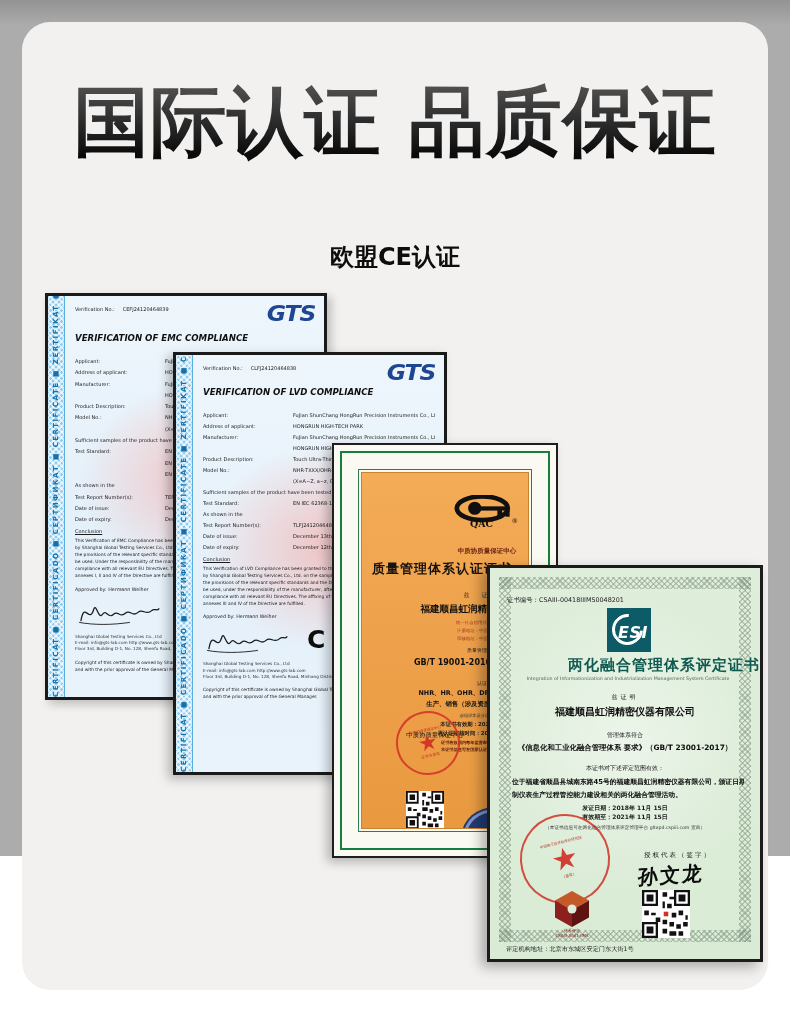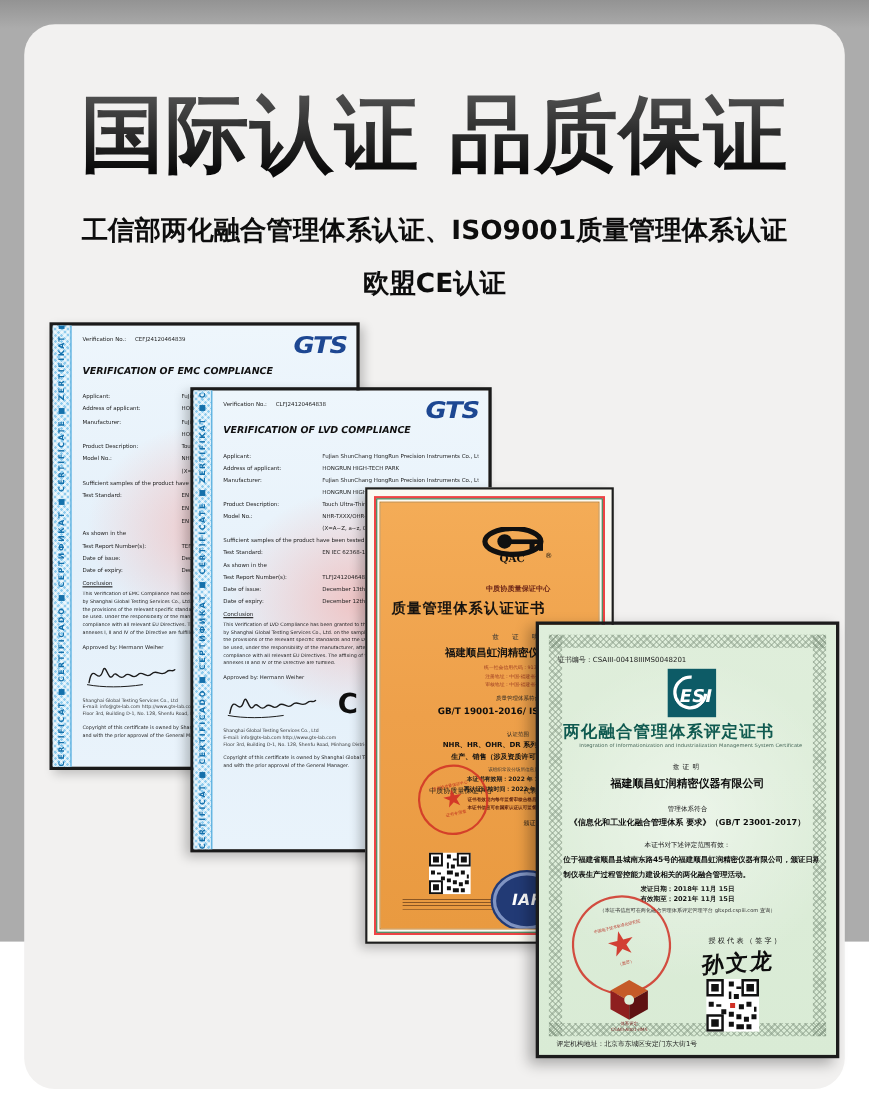--- a/index.html
+++ b/index.html
@@ -58,21 +58,21 @@
   .ce{font-size:25px;font-weight:bold;letter-spacing:7px;color:#0e0e0e;}
   .gts-footer{margin-top:6px;font-size:4.2px;line-height:6.2px;color:#333;}
   .gts-footer div{white-space:nowrap;overflow:hidden;}
   .gts-copy{margin-top:6px;font-size:4.4px;line-height:7px;color:#222;}
   .gts-copy div{white-space:nowrap;overflow:hidden;}
 
   
   .cert-qms{position:absolute;left:332px;top:443px;width:226px;height:415px;z-index:5;
     border:2px solid #1e1e1e;background:#fbfaf2;padding:6px;box-sizing:border-box;
     box-shadow:-5px 4px 10px rgba(0,0,0,.26);}
-  .qms-frame{border:2px solid #ef4444;padding:0;height:100%;box-sizing:border-box;}
+  .qms-frame{border:2px solid #15803d;padding:16px;height:100%;box-sizing:border-box;}
   .qms-frame-inner{border:1px solid #2f7d4e;height:100%;box-sizing:border-box;padding:2px;}
   .qms-paper{position:relative;height:100%;box-sizing:border-box;border:1px solid #c9822d;
     background:linear-gradient(180deg,#f4ac57 0%,#eea04a 50%,#e99a40 100%);overflow:hidden;}
   .qms-paper .abs{position:absolute;}
   .qac-logo{left:92px;top:22px;width:66px;}
   .qms-issuer-top{left:45px;top:74px;width:160px;text-align:center;font-size:6.5px;
     font-weight:bold;color:#6b2417;}
   .qms-title{left:10px;top:87px;width:230px;text-align:left;font-size:13px;
     font-weight:900;letter-spacing:1px;color:#161310;font-family:"DejaVu Serif","Liberation Serif",serif;}
   .qms-attest{left:45px;top:118px;width:160px;text-align:center;font-size:6px;letter-spacing:5px;color:#333;}
@@ -118,22 +118,22 @@
       repeating-linear-gradient(-45deg, rgba(112,132,112,.5) 0 1.5px, transparent 1.5px 4px);}
   .gb-top{left:9px;right:9px;top:9px;height:12px;}
   .gb-bottom{left:9px;right:9px;top:362px;height:12px;}
   .gb-left{left:9px;top:9px;width:12px;height:365px;}
   .gb-right{right:9px;top:9px;width:12px;height:365px;}
   .iims-no{left:17px;top:28px;font-size:6.4px;color:#222;}
   .cesi{left:117px;top:40px;width:44px;height:44px;background:#0d5b66;}
   .cesi-ring{position:absolute;left:5px;top:6px;width:25px;height:25px;border:3.5px solid #fff;
     border-radius:50%;border-right-color:transparent;transform:rotate(-40deg);}
   .cesi-text{position:absolute;left:11px;top:15px;font-size:16px;font-weight:900;color:#fff;letter-spacing:.5px;font-style:italic;}
-  .iims-title{left:0;top:88px;width:100%;text-align:left;font-size:15px;font-weight:900;
-    letter-spacing:1px;color:#0f5a50;padding-left:22px;}
+  .iims-title{left:0;top:88px;width:100%;text-align:right;font-size:15px;font-weight:900;
+    letter-spacing:1px;color:#0f5a50;}
   .iims-sub-en{left:6px;top:108px;width:264px;text-align:center;font-size:4.7px;color:#47685a;
     white-space:nowrap;overflow:hidden;}
   .iims-attest{left:0;top:125px;width:100%;text-align:center;font-size:6px;letter-spacing:3px;color:#222;}
   .iims-company{left:0;top:137px;width:100%;text-align:center;font-size:10px;font-weight:900;color:#0c0c0c;}
   .iims-conform{left:0;top:163px;width:100%;text-align:center;font-size:6px;color:#222;}
   .iims-standard{left:0;top:175px;width:100%;text-align:center;font-size:7.4px;font-weight:900;color:#0e0e0e;}
   .iims-scope-intro{left:0;top:196px;width:100%;text-align:center;font-size:6px;color:#222;}
   .iims-scope{left:22px;width:232px;font-size:6.8px;font-weight:900;color:#0d0d0d;white-space:nowrap;overflow:hidden;}
   .iims-date{left:0;width:100%;text-align:center;font-size:6px;font-weight:bold;color:#1a1a1a;}
   .iims-query{left:0;top:256px;width:100%;text-align:center;font-size:4.7px;color:#333;}
@@ -147,21 +147,20 @@
   .iims-qr{left:152px;top:322px;width:48px;height:48px;}
   .iims-addr{left:16px;top:377px;font-size:6.2px;color:#222;}
 </style>
 </head>
 <body>
 
 <div class="stage">
   <div class="card"></div>
 
   <div class="page-title">国际认证 品质保证</div>
-  <div class="page-sub1">工信部两化融合管理体系认证、ISO9001质量管理体系认证</div>
   <div class="page-sub2">欧盟CE认证</div>
 
   <div class="gts-cert cert-emc">
     <div class="gts-band">
       <span class="band-text">CERTIFICAT ■ CERTIFICADO ■ СЕРТИФИКАТ ■ CERTIFICATE ■ ZERTIFIKAT ■ CERTIFICAT ■ CERTIFICADO ■ СЕРТИФИКАТ ■ CERTIFICATE ■ ZERTIFIKAT</span>
     </div>
     <div class="gts-body">
       <div class="gts-logo">GTS</div>
       <div class="gts-verno">
         <span>Verification No.:</span><span class="vno">CEFJ24120464839</span>

